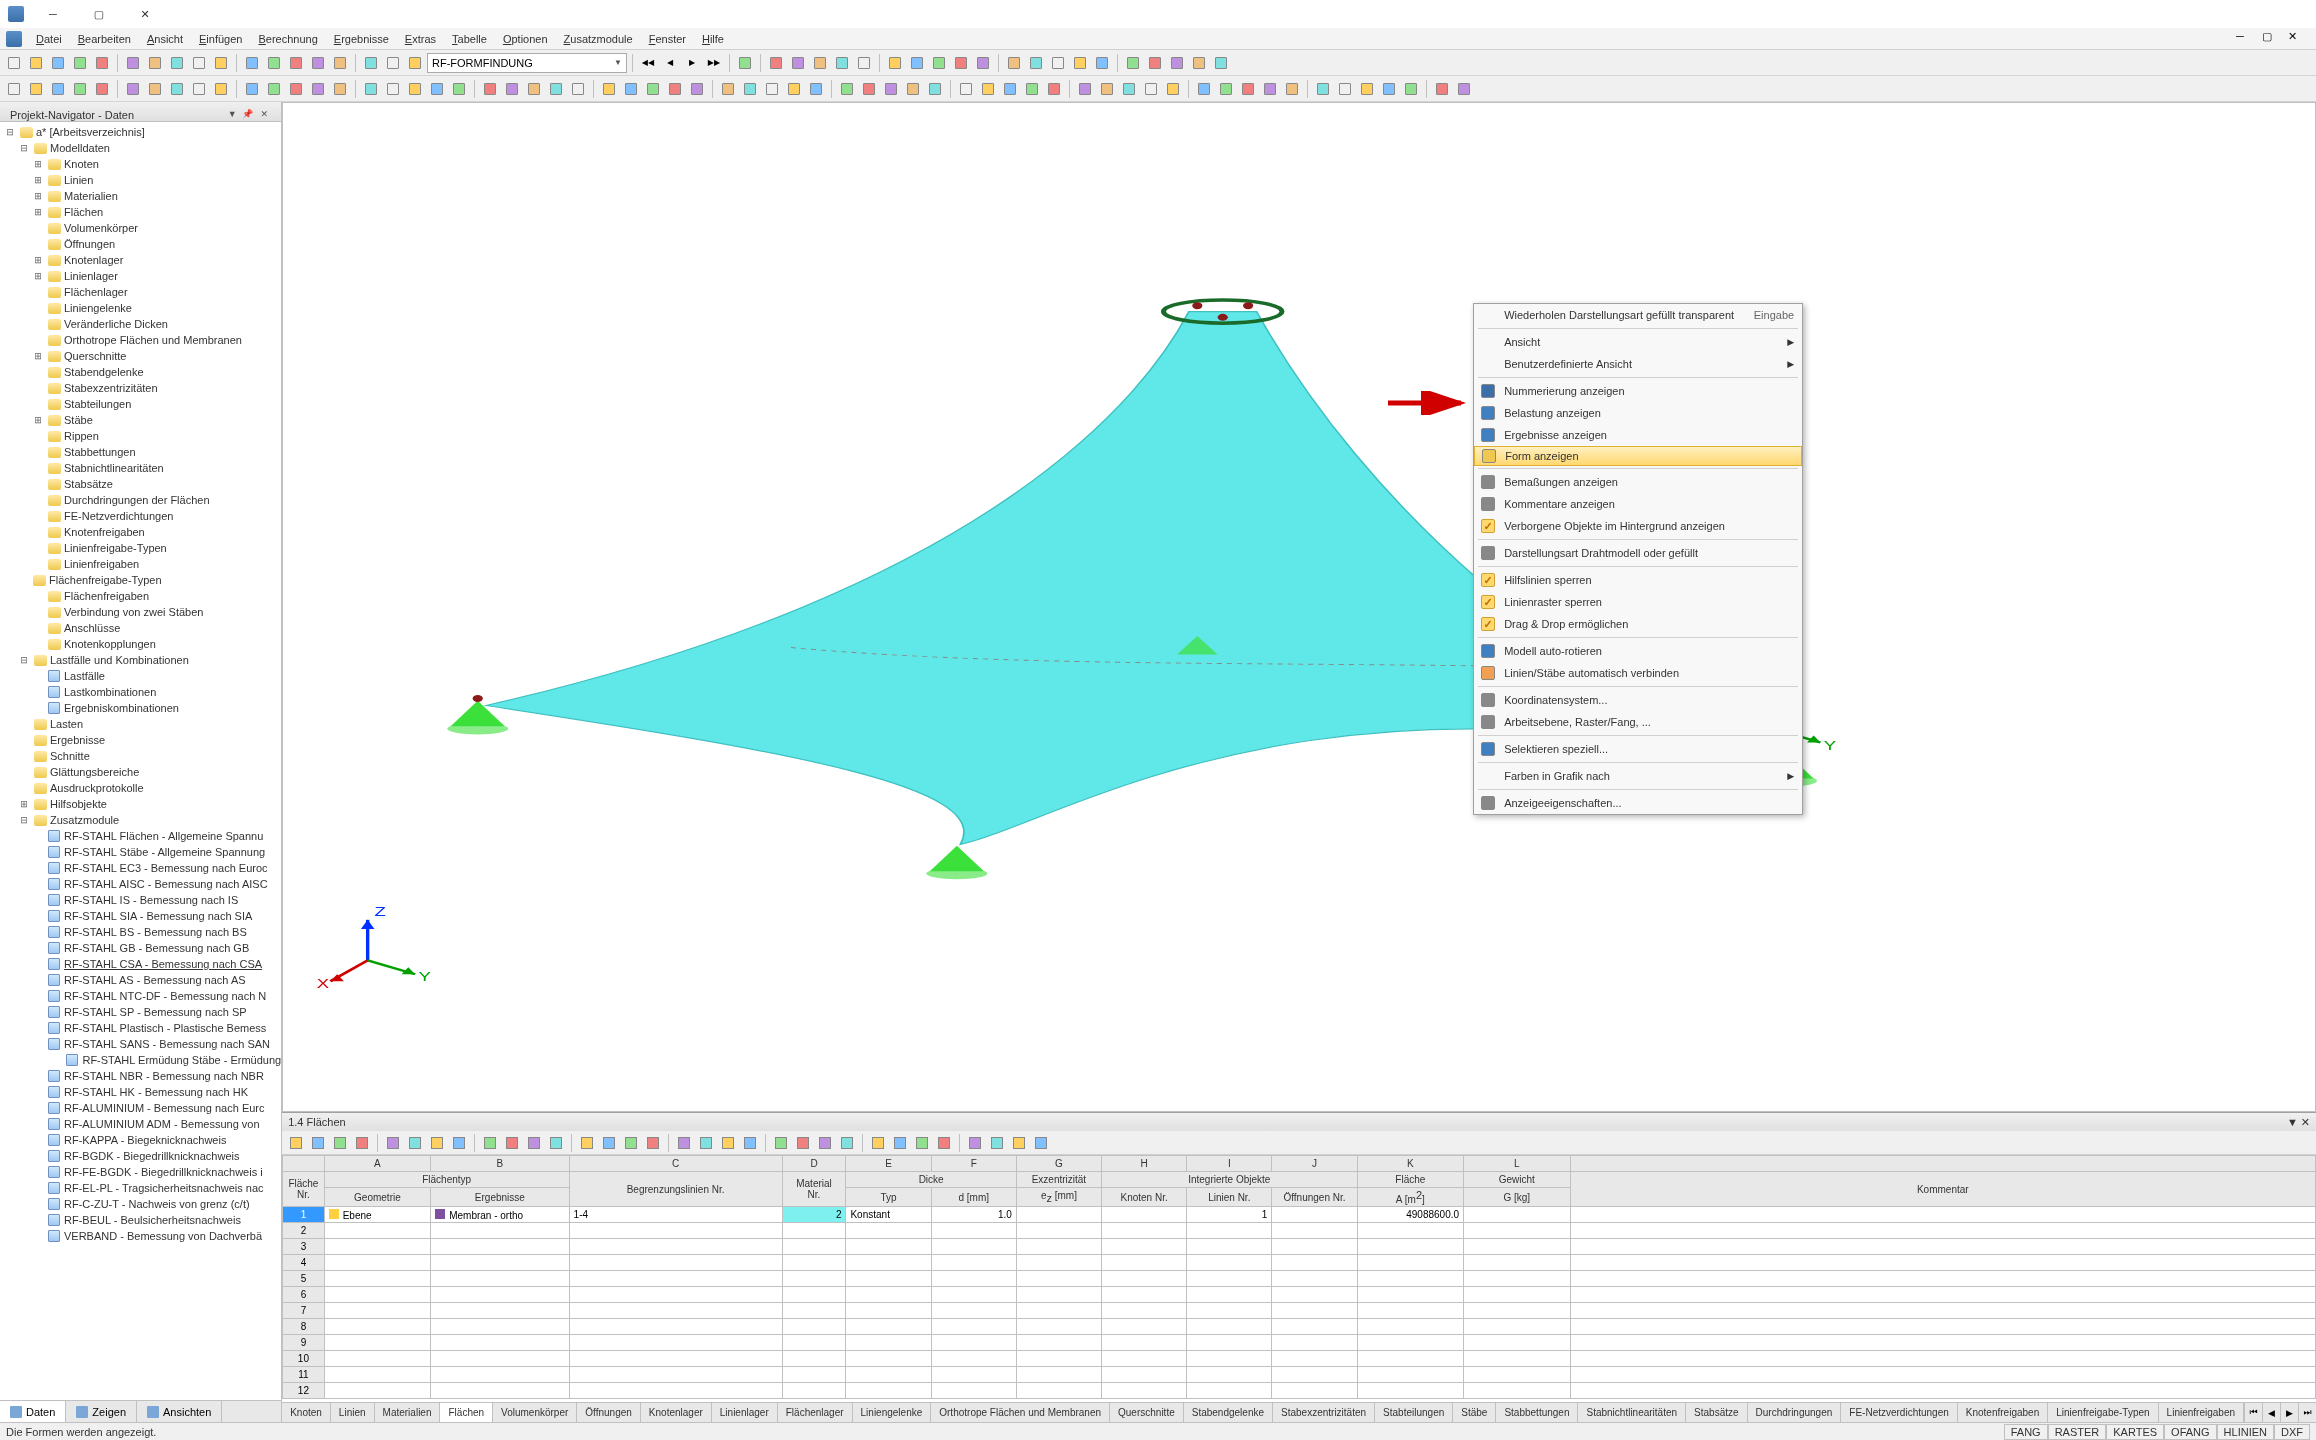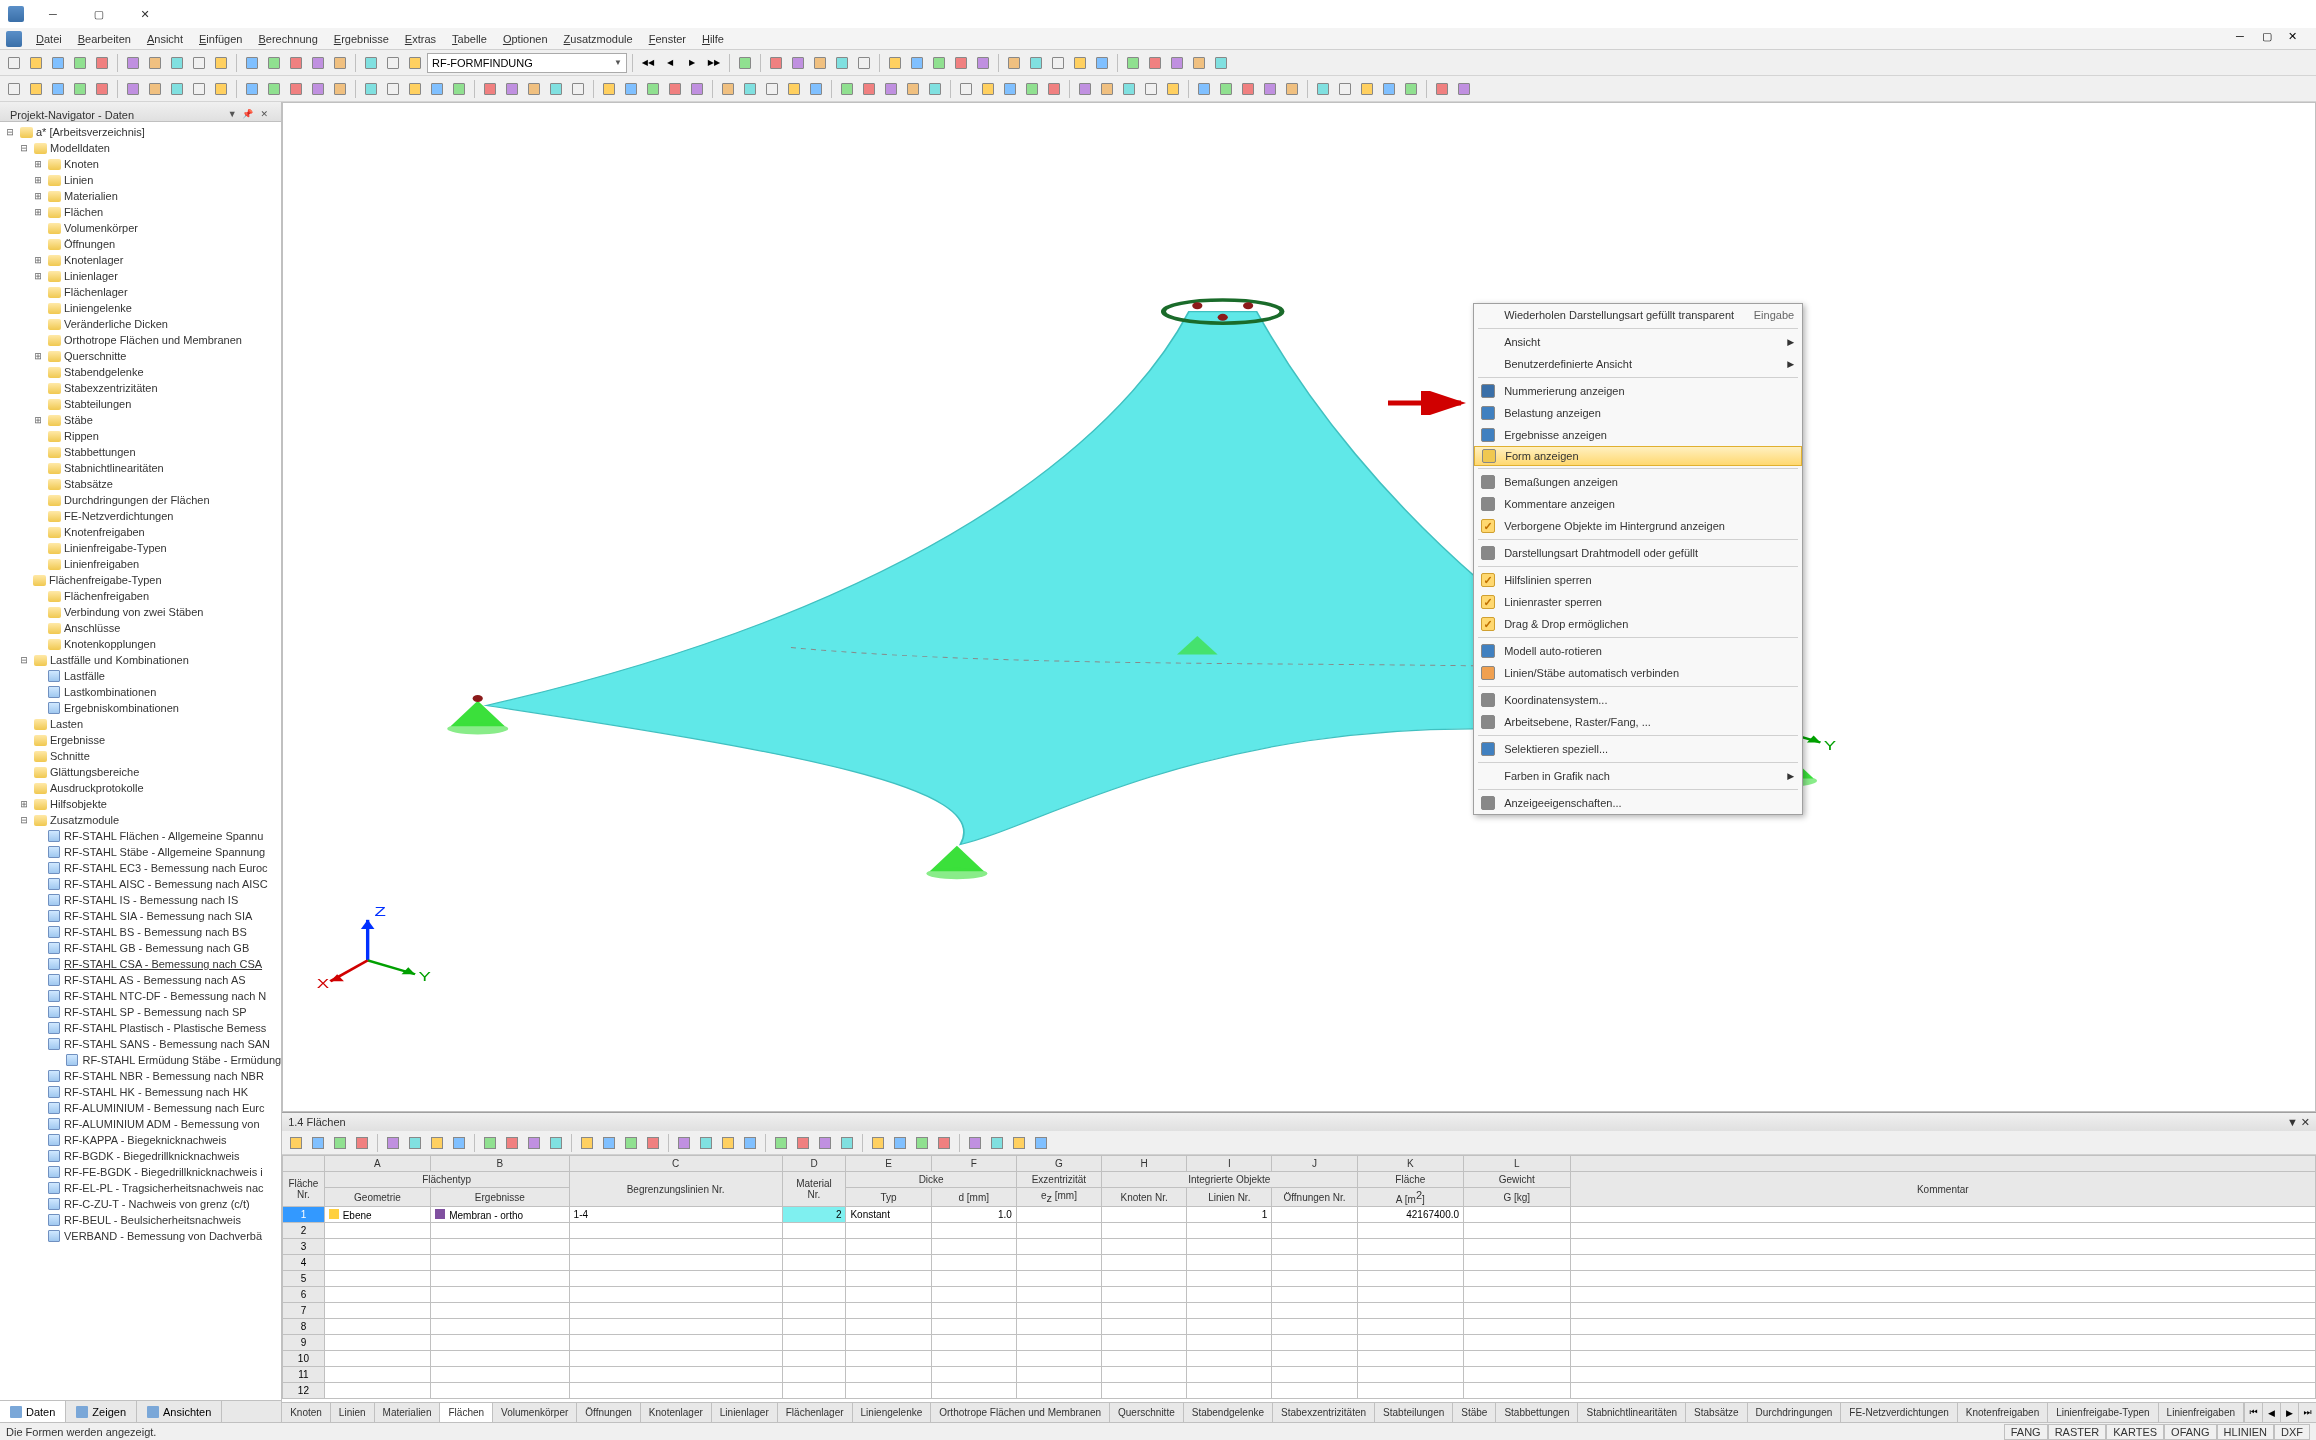--- a/index.html
+++ b/index.html
@@ -1343,21 +1343,21 @@
                 <td style="text-align:left;"><span class="colorsq" style="background:#ffd040;display:inline-block;margin-right:4px;"></span>Ebene</td>
                 <td style="text-align:left;"><span class="colorsq" style="background:#8050a0;display:inline-block;margin-right:4px;"></span>Membran - ortho</td>
                 <td style="text-align:left;">1-4</td>
                 <td class="cyan-cell" style="text-align:right;">2</td>
                 <td style="text-align:left;">Konstant</td>
                 <td style="text-align:right;">1.0</td>
                 <td></td>
                 <td></td>
                 <td style="text-align:right;">1</td>
                 <td></td>
-                <td style="text-align:right;">42167400.0</td>
+                <td style="text-align:right;">49088600.0</td>
                 <td></td>
                 <td></td>
               </tr>
               <tr>
                 <td class="rowhead">2</td>
                 <td></td>
                 <td></td>
                 <td></td>
                 <td></td>
                 <td></td>

